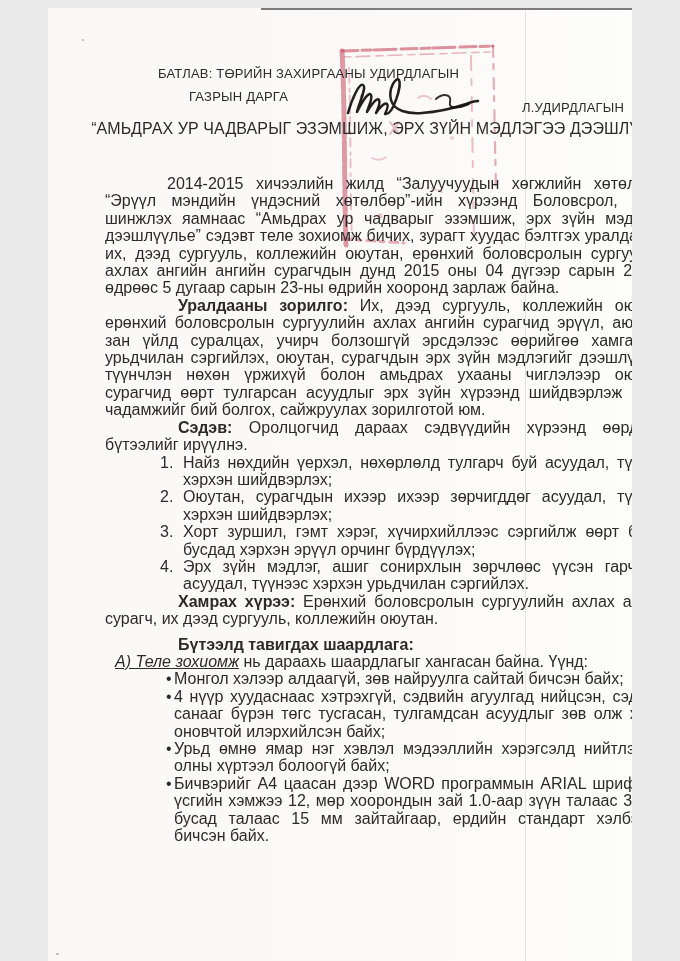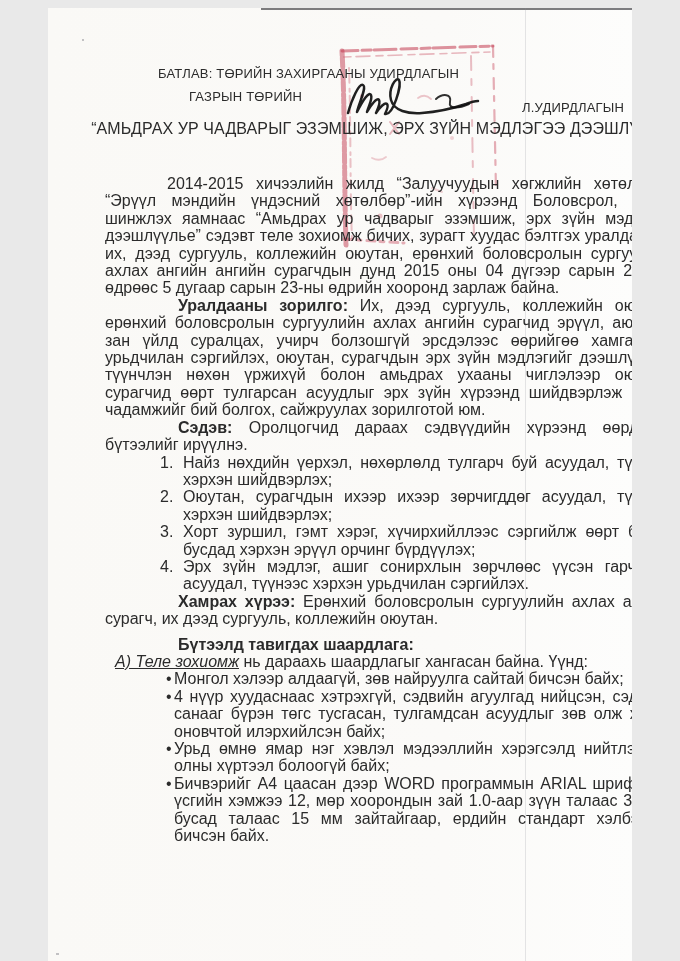--- a/index.html
+++ b/index.html
@@ -79,21 +79,21 @@
     </g>
   </svg>
 
   <svg class="signature" width="142" height="54" viewBox="0 0 142 54">
     <path d="M8 42 C12 28 19 12 23 14 C27 16 19 32 17 41 C23 29 29 20 31 24 C33 28 28 36 27 41 C31 34 37 26 39 29 C41 32 37 39 36 42 C40 36 45 31 47 33 C49 35 46 41 45 43 C53 45 62 14 59 9 C56 5 48 18 51 29 C54 40 68 43 82 42 C97 41 114 37 126 33 C131 31 136 30 138 30" stroke="#0d0d0d" stroke-width="2.5" fill="none" stroke-linecap="round" stroke-linejoin="round" opacity="0.92"></path>
     <path d="M96 28 C103 22 112 23 110 31 C108 39 120 37 129 33" stroke="#0d0d0d" stroke-width="2" fill="none" stroke-linecap="round" opacity="0.85"></path>
   </svg>
 
   <div class="approval">
     <div class="ap1">БАТЛАВ: ТӨРИЙН ЗАХИРГААНЫ УДИРДЛАГЫН</div>
-    <div class="ap2">ГАЗРЫН ТӨРИЙН</div>
+    <div class="ap2">ГАЗРЫН ДАРГА</div>
     <div class="signer">Л.УДИРДЛАГЫН</div>
   </div>
 
   <div class="title">
     <div>“АМЬДРАХ УР ЧАДВАРЫГ ЭЗЭМШИЖ, ЭРХ ЗҮЙН МЭДЛЭГЭЭ ДЭЭШЛҮҮЛЬЕ”</div>
   </div>
 
   <div class="body">
 
     <p class="indent1">2014-2015 хичээлийн жилд “Залуучуудын хөгжлийн хөтөлбөр”, “Эрүүл мэндийн үндэсний хөтөлбөр”-ийн хүрээнд Боловсрол, соёл, шинжлэх яамнаас “Амьдрах ур чадварыг эзэмшиж, эрх зүйн мэдлэгээ дээшлүүлье” сэдэвт теле зохиомж бичих, зурагт хуудас бэлтгэх уралдааныг их, дээд сургууль, коллежийн оюутан, ерөнхий боловсролын сургуулийн ахлах ангийн ангийн сурагчдын дунд 2015 оны 04 дүгээр сарын 29-ний өдрөөс 5 дугаар сарын 23-ны өдрийн хооронд зарлаж байна.</p>

